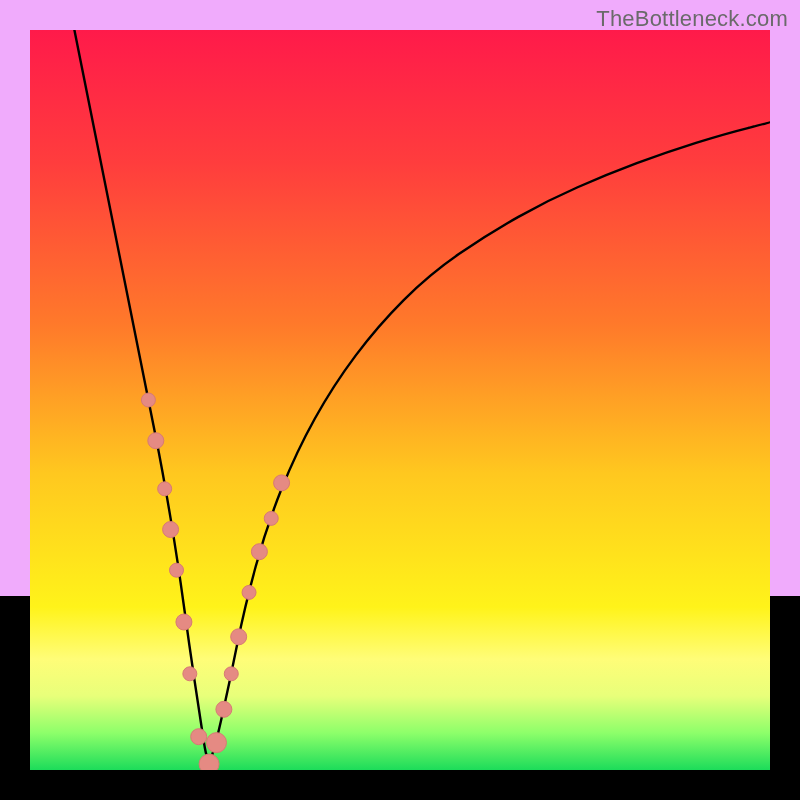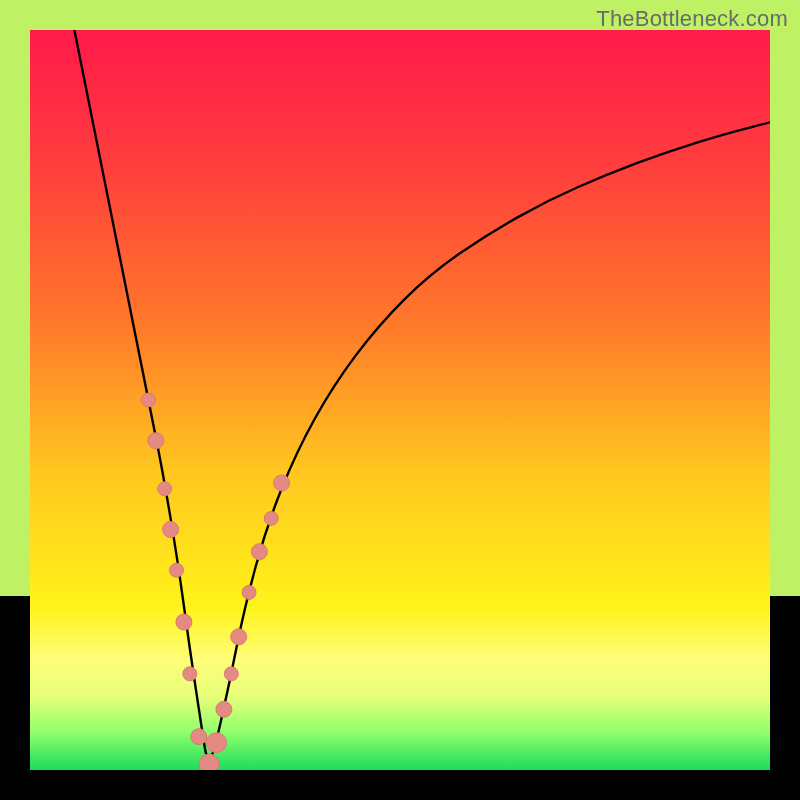--- a/index.html
+++ b/index.html
@@ -8,21 +8,21 @@
     width: 800px;
     height: 800px;
     background: #000;
     font-family: Arial, Helvetica, sans-serif;
     overflow: hidden;
   }
   .frame {
     position: absolute;
     top: 0; left: 0;
     width: 800px; height: 596px;
-    background: #bef264;
+    background: #f0abfc;
   }
   .plot-wrap {
     position: absolute;
     left: 30px;
     top: 30px;
     width: 740px;
     height: 740px;
     overflow: hidden;
   }
   .plot {

